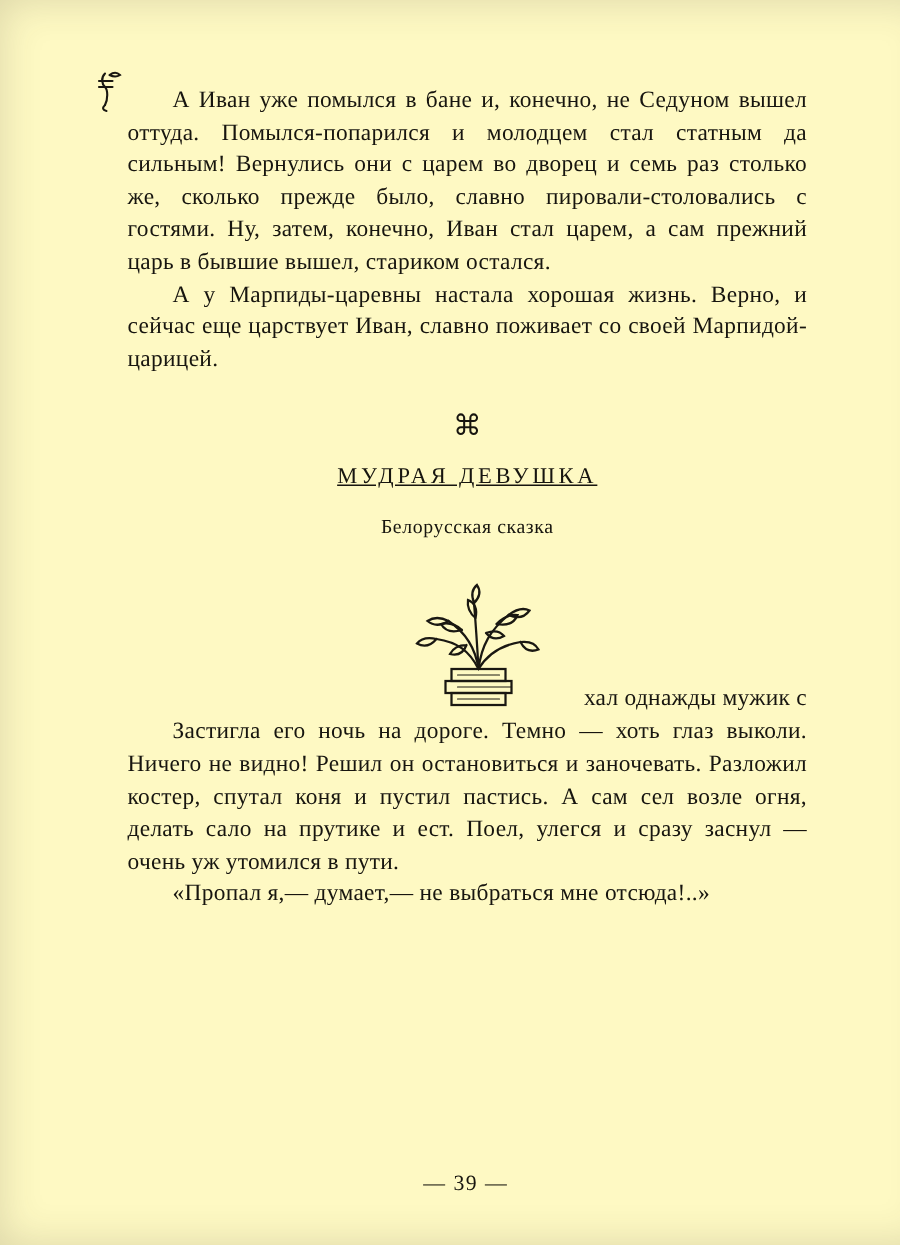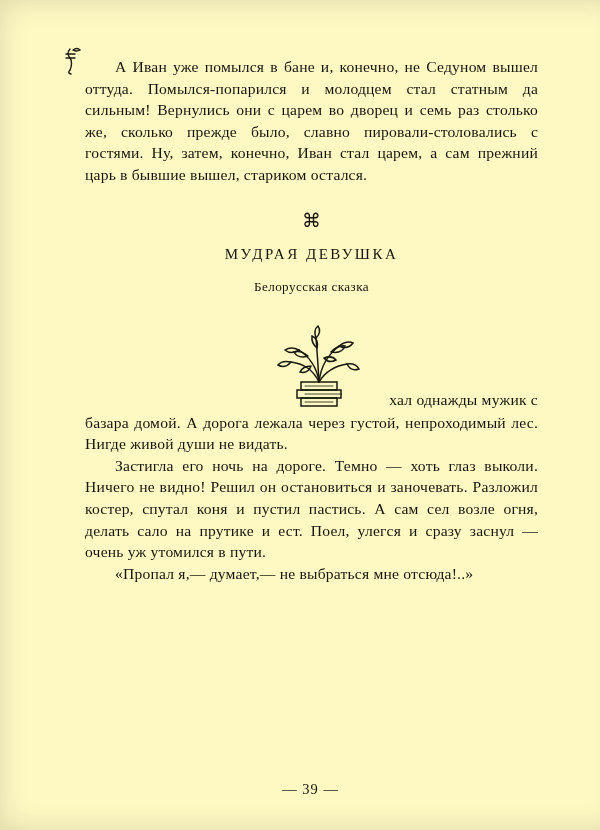--- a/index.html
+++ b/index.html
@@ -49,20 +49,21 @@
     line-height: 20px;
     color: #17150f;
   }
   .story-title {
     margin: 14px 0 0 0;
     text-align: center;
     font-size: 15px;
     font-weight: normal;
     letter-spacing: 2.5px;
     line-height: 20px;
+    text-decoration: underline;
   }
   .story-subtitle {
     margin: 14px 0 0 0;
     text-align: center;
     font-size: 13.2px;
     letter-spacing: 0.4px;
     line-height: 18px;
   }
   .opening-row {
     margin-top: 28px;
@@ -105,20 +106,21 @@
         <path d="M6 12 h9"></path>
         <path d="M13 4 q4 -3 7 0 q-3 2 -7 0"></path>
         <path d="M10 24 q-3 3 1 4"></path>
       </g>
     </svg>
   </span>
 
   <div class="content">
 
     <p class="body-par">А Иван уже помылся в бане и, конечно, не Седуном вышел оттуда. Помылся-попарился и молодцем стал статным да сильным! Вернулись они с царем во дворец и семь раз столько же, сколько прежде было, славно пировали-столовались с гостями. Ну, затем, конечно, Иван стал царем, а сам прежний царь в бывшие вышел, стариком остался.</p>
+    <p class="body-par">А у Марпиды-царевны настала хорошая жизнь. Верно, и сейчас еще царствует Иван, славно поживает со своей Марпидой-царицей.</p>
 
     <div class="section-ornament">⌘</div>
 
     <h1 class="story-title">МУДРАЯ ДЕВУШКА</h1>
     <p class="story-subtitle">Белорусская сказка</p>
 
     <div class="opening-row">
       <span class="illustration">
         <svg width="108" height="84" viewBox="0 0 108 84">
           <g stroke="#1a1812" fill="none" stroke-width="1.5" stroke-linecap="round">
@@ -143,21 +145,20 @@
             <path d="M70 28 q7 -7 14 -6 q-3 8 -14 6"></path>
             <path d="M56 24 q-6 -5 -5 -12 q7 3 5 12"></path>
             <path d="M63 34 q8 -3 12 2 q-7 4 -12 -2"></path>
             <path d="M50 42 q-8 0 -11 6 q8 2 11 -6"></path>
           </g>
         </svg>
       </span>
       <span class="first-line">хал однажды мужик с</span>
     </div>
 
-    <p class="body-par no-indent">базара домой. А дорога лежала через густой, непроходимый лес. Нигде живой души не видать.</p>
 
     <p class="body-par">Застигла его ночь на дороге. Темно — хоть глаз выколи. Ничего не видно! Решил он остановиться и заночевать. Разложил костер, спутал коня и пустил пастись. А сам сел возле огня, делать сало на прутике и ест. Поел, улегся и сразу заснул — очень уж утомился в пути.</p>
     <p class="body-par">«Пропал я,— думает,— не выбраться мне отсюда!..»</p>
 
   </div>
 
   <div class="footer">— 39 —</div>
 
 </div>
 

